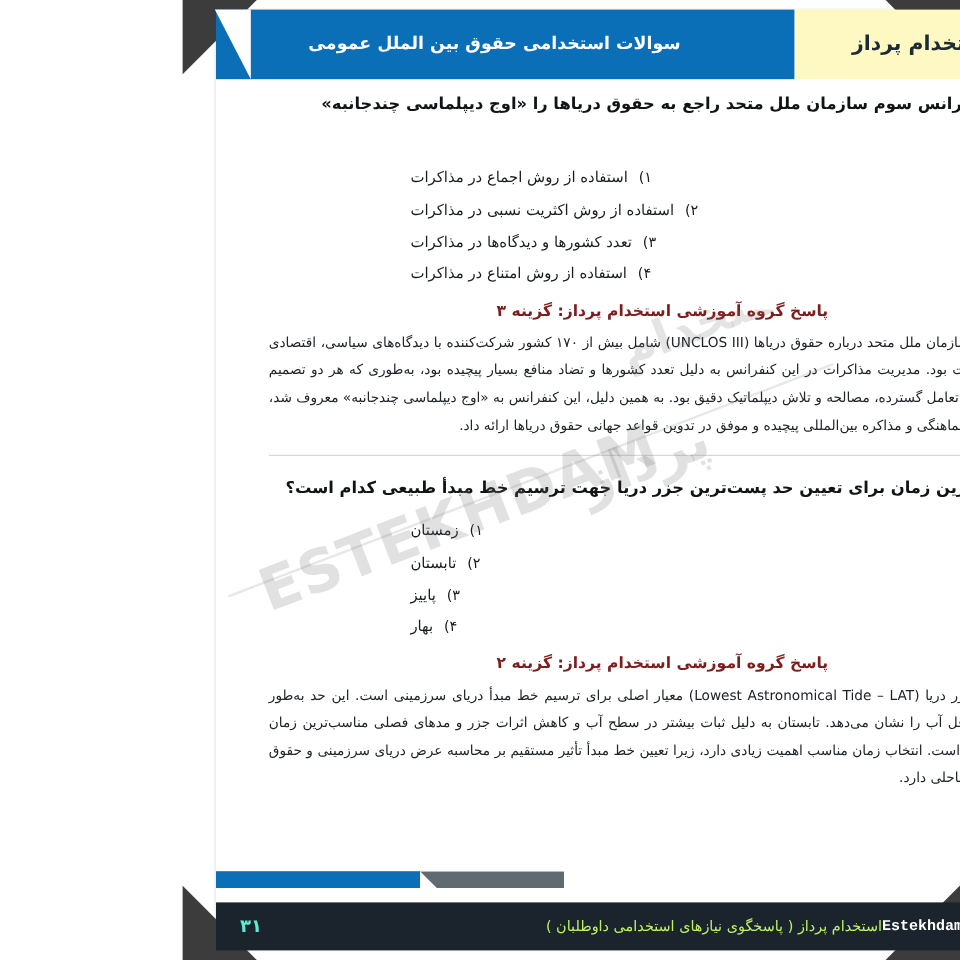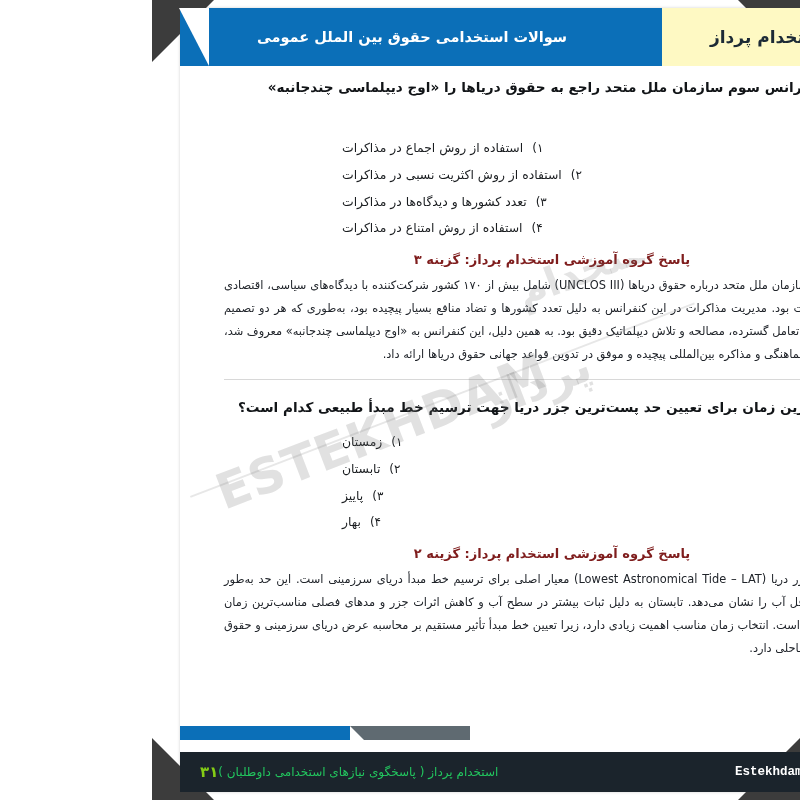--- a/index.html
+++ b/index.html
@@ -276,31 +276,31 @@
     padding: 0 20px;
     box-sizing: border-box;
   }
   .footer-right {
     display: flex;
     flex-direction: row-reverse;
     align-items: center;
     gap: 10px;
   }
   .page-number {
-    color: #84cc16;
+    color: #5eead4;
     font-size: 15px;
     font-weight: bold;
     direction: rtl;
   }
   .footer-center {
-    color: #22c55e;
+    color: #bef264;
     font-size: 12px;
     direction: rtl;
     flex: 1;
-    text-align: left;
+    text-align: right;
   }
   .footer-left {
     display: flex;
     flex-direction: row-reverse;
     align-items: center;
     gap: 8px;
     font-family: Liberation Mono, monospace;
   }
   .www-badge {
     width: 26px;

